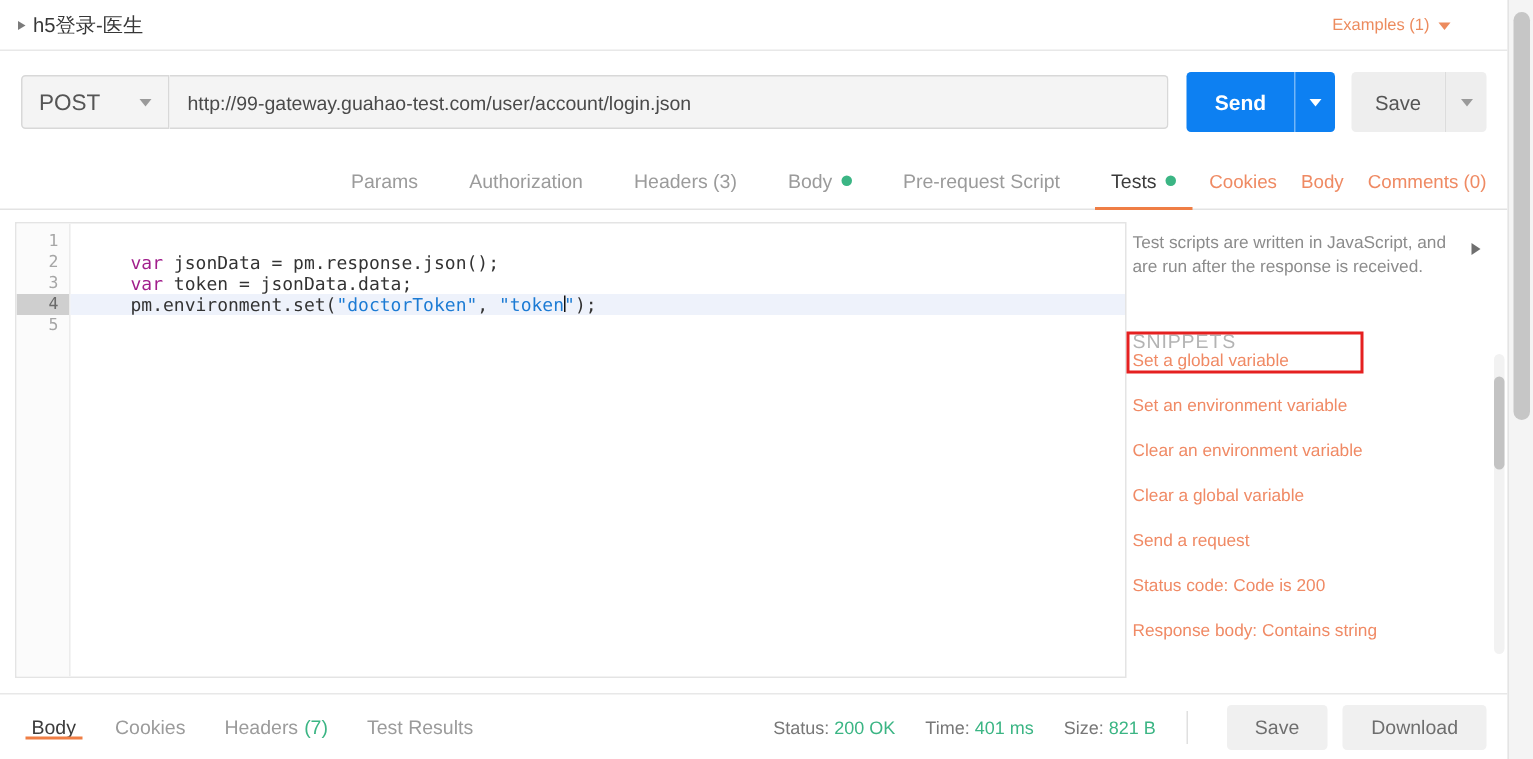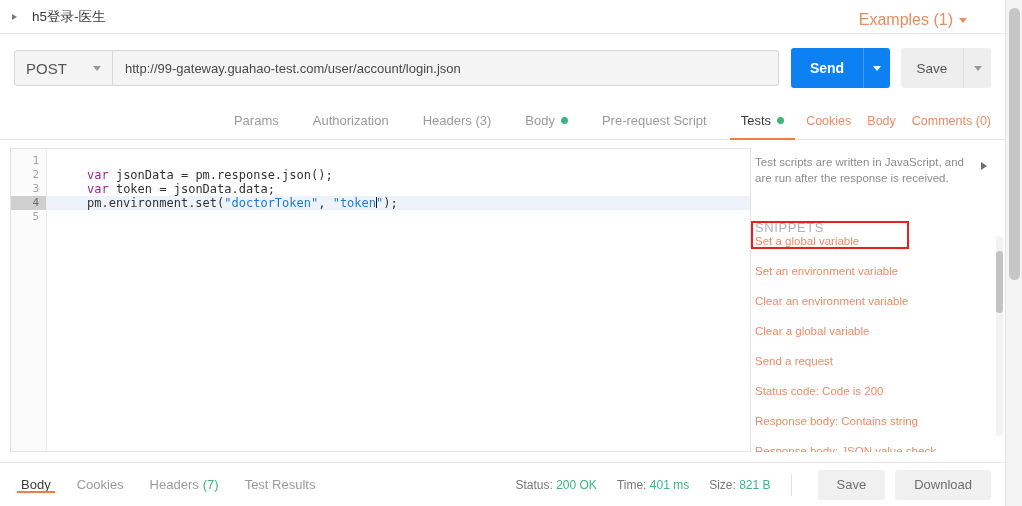--- a/index.html
+++ b/index.html
@@ -13,32 +13,32 @@
     background: #ffffff;
   }
 
   
   .title-row {
     position: absolute; left: 0; top: 0; width: 1005px; height: 34px;
     border-bottom: 1px solid #e8e8e8;
     display: flex; align-items: center; background: #fff;
   }
   .req-title {
-    display: flex; align-items: center; gap: 15px;
+    display: flex; align-items: center; gap: 5px;
     margin-left: 12px; font-size: 13.5px; color: #373737;
   }
   .tri-right {
     width: 0; height: 0;
     border-left: 5px solid #7b7b7b;
     border-top: 3.5px solid transparent;
     border-bottom: 3.5px solid transparent;
   }
   .examples-link {
     position: absolute; right: 38px; top: 11px;
-    font-size: 16px; color: #ec8b5e; cursor: pointer;
+    font-size: 11px; color: #ec8b5e; cursor: pointer;
     display: flex; align-items: center; gap: 6px;
   }
   .caret-down {
     width: 0; height: 0;
     border-top: 5px solid #ec8b5e;
     border-left: 4.5px solid transparent;
     border-right: 4.5px solid transparent;
   }
 
   
@@ -338,21 +338,20 @@
     <div class="snip-desc">Test scripts are written in JavaScript, and are run after the response is received.</div>
     <div class="snip-header">SNIPPETS</div>
     <div class="snip-list">
       <div class="snip-item">Set a global variable</div>
       <div class="snip-item">Set an environment variable</div>
       <div class="snip-item">Clear an environment variable</div>
       <div class="snip-item">Clear a global variable</div>
       <div class="snip-item">Send a request</div>
       <div class="snip-item">Status code: Code is 200</div>
       <div class="snip-item">Response body: Contains string</div>
-      <div class="snip-item">Response body: JSON value check</div>
     </div>
     <div class="panel-collapse"></div>
     <div class="snip-scroll-track"></div>
     <div class="snip-scroll-thumb"></div>
   </div>
 
   <div class="anno-box"></div>
 
   <div class="resp-bar">
     <div class="resp-tabs">

